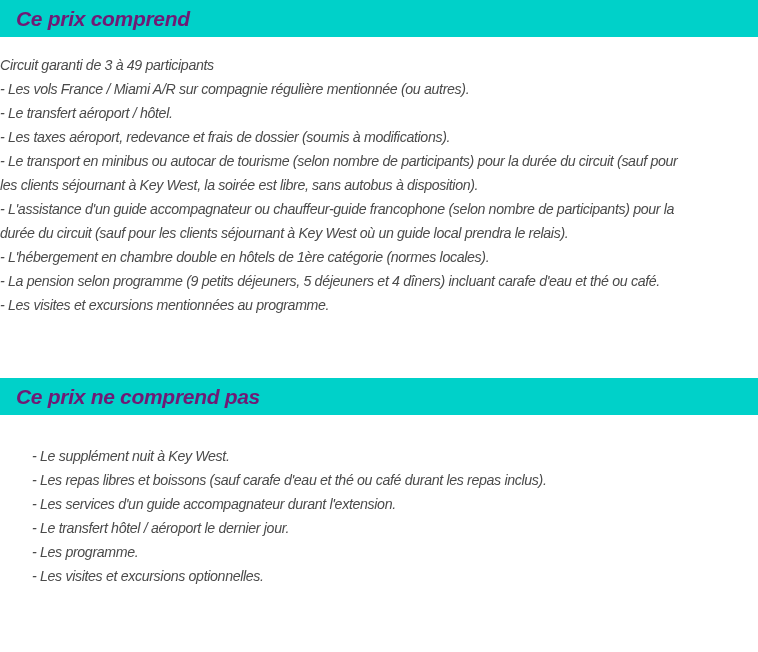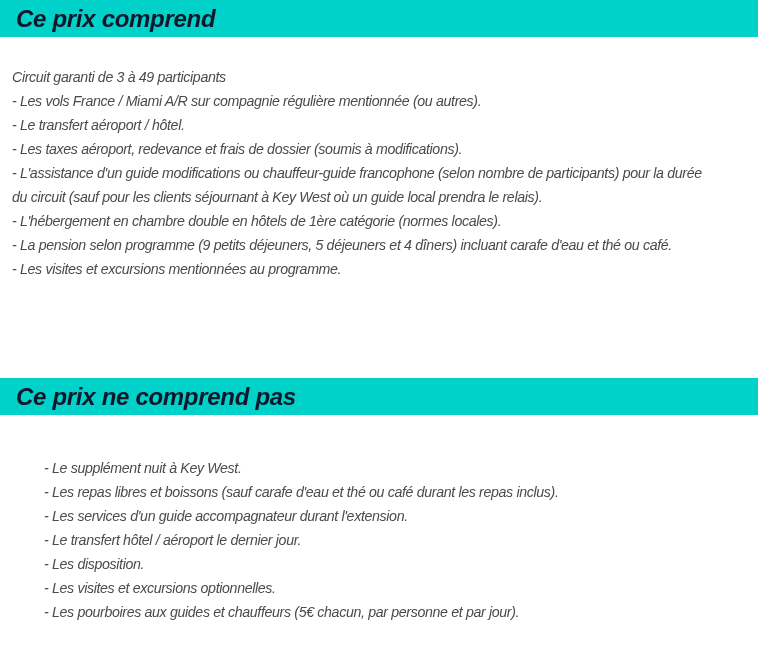--- a/index.html
+++ b/index.html
@@ -18,35 +18,35 @@
       position: absolute;
       left: 0;
       width: 758px;
       height: 37px;
       background: #00d1c9;
       box-sizing: border-box;
       padding-left: 16px;
     }
     .section-header h2 {
       margin: 0;
-      color: #0f172a;
+      color: #701a75;
       font-style: italic;
       font-weight: bold;
-      font-size: 24px;
+      font-size: 21px;
       line-height: 37px;
       letter-spacing: -0.3px;
     }
     #hdr-included { top: 0; }
     #hdr-excluded { top: 378px; }
 
     .list {
       position: absolute;
       left: 0;
       width: 693px;
-      margin: 12px;
+      margin: 0;
       padding: 0;
       list-style: none;
     }
     .list li {
       font-style: italic;
       color: #4a4a4a;
       font-size: 14.2px;
       line-height: 24px;
       letter-spacing: -0.35px;
       white-space: normal;
@@ -59,31 +59,31 @@
 
 <div class="section-header" id="hdr-included">
   <h2>Ce prix comprend</h2>
 </div>
 
 <ul class="list" id="list-included">
   <li>Circuit garanti de 3 à 49 participants</li>
   <li>- Les vols France / Miami A/R sur compagnie régulière mentionnée (ou autres).</li>
   <li>- Le transfert aéroport / hôtel.</li>
   <li>- Les taxes aéroport, redevance et frais de dossier (soumis à modifications).</li>
-  <li>- L'assistance d'un guide modifications ou chauffeur-guide francophone (selon nombre de participants) pour la durée du circuit (sauf pour les clients séjournant à Key West où un guide local prendra le relais).</li>
+  <li>- Le transport en minibus ou autocar de tourisme (selon nombre de participants) pour la durée du circuit (sauf pour les clients séjournant à Key West, la soirée est libre, sans autobus à disposition).</li>
+  <li>- L'assistance d'un guide accompagnateur ou chauffeur-guide francophone (selon nombre de participants) pour la durée du circuit (sauf pour les clients séjournant à Key West où un guide local prendra le relais).</li>
   <li>- L'hébergement en chambre double en hôtels de 1ère catégorie (normes locales).</li>
   <li>- La pension selon programme (9 petits déjeuners, 5 déjeuners et 4 dîners) incluant carafe d'eau et thé ou café.</li>
   <li>- Les visites et excursions mentionnées au programme.</li>
 </ul>
 
 <div class="section-header" id="hdr-excluded">
   <h2>Ce prix ne comprend pas</h2>
 </div>
 
 <ul class="list" id="list-excluded">
   <li>- Le supplément nuit à Key West.</li>
   <li>- Les repas libres et boissons (sauf carafe d'eau et thé ou café durant les repas inclus).</li>
   <li>- Les services d'un guide accompagnateur durant l'extension.</li>
   <li>- Le transfert hôtel / aéroport le dernier jour.</li>
-  <li>- Les disposition.</li>
+  <li>- Les programme.</li>
   <li>- Les visites et excursions optionnelles.</li>
-  <li>- Les pourboires aux guides et chauffeurs (5€ chacun, par personne et par jour).</li>
 </ul>
 
 </body></html>

